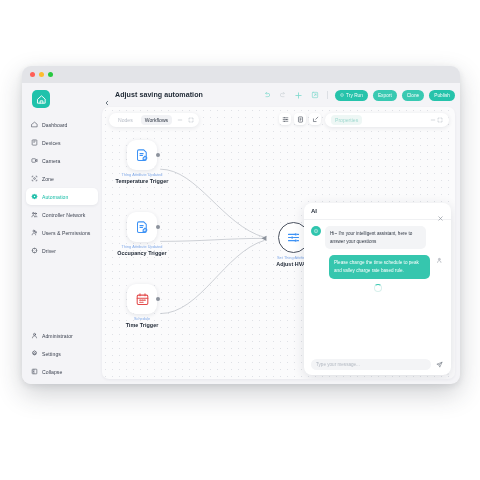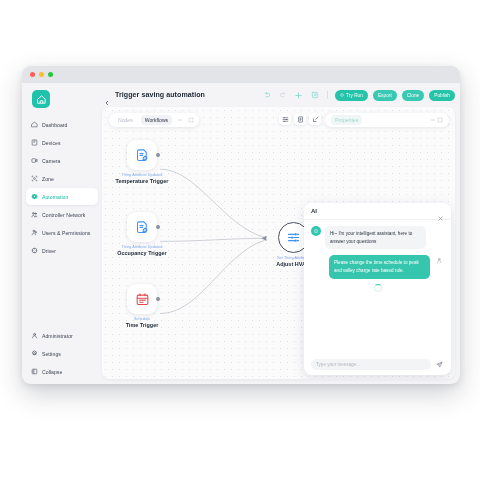--- a/index.html
+++ b/index.html
@@ -470,21 +470,21 @@
     </div>
 
     <div id="main">
 
       <div id="topbar">
         <span id="back-icon">
           <svg viewBox="0 0 24 24" fill="none" stroke="#20333f" stroke-width="2.6" stroke-linecap="round" stroke-linejoin="round">
               <path d="M15 5l-7 7 7 7"></path>
             </svg>
         </span>
-        <span id="page-title">Trigger saving automation</span>
+        <span id="page-title">Adjust saving automation</span>
         <span id="topbar-spacer"></span>
 
         <span class="tool-icon">
           <svg viewBox="0 0 24 24" fill="none" stroke="currentColor" stroke-width="2" stroke-linecap="round" stroke-linejoin="round">
               <path d="M8 7H15a5 5 0 010 10H9"></path>
               <path d="M11 4L8 7l3 3"></path>
             </svg>
         </span>
         <span class="tool-icon">
           <svg viewBox="0 0 24 24" fill="none" stroke="#cfd4da" stroke-width="2" stroke-linecap="round" stroke-linejoin="round">

